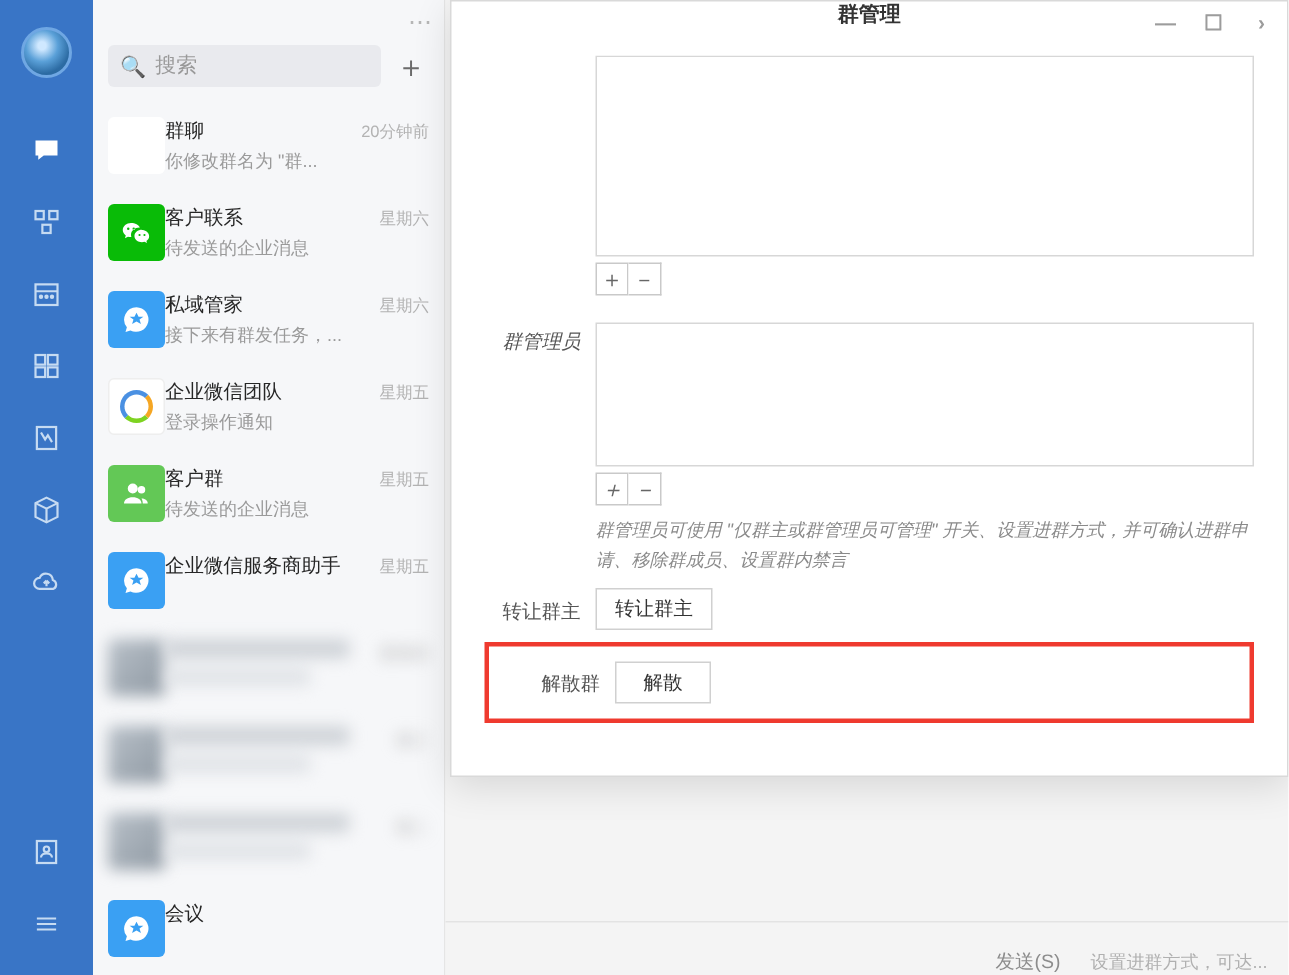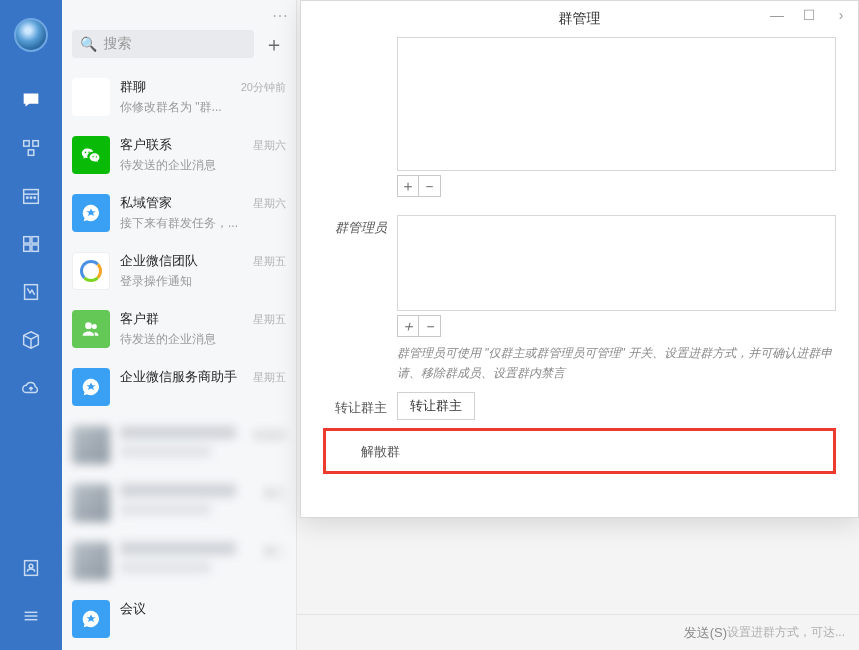--- a/index.html
+++ b/index.html
@@ -24,21 +24,21 @@
 .convcol { width: 235px; background:#f6f7f9; border-right:1px solid #e5e5e5; display:flex; flex-direction:column; }
 .convcol .topbar { height:30px; display:flex; align-items:center; justify-content:flex-end; padding:0 6px; color:#b6b6b6; }
 .convcol .topbar .dots { font-size:16px; letter-spacing:2px; cursor:pointer; }
 .searchrow { display:flex; align-items:center; padding: 0 10px 10px 10px; gap:8px; }
 .searchbox { flex:1; display:flex; align-items:center; background:#e9eaee; border-radius:4px; height:28px; padding:0 8px; color:#9a9a9a; }
 .searchbox span.mag { margin-right:6px; font-size:14px; }
 .searchbox .sinput { flex:1; font-size:14px; color:#9a9a9a; }
 .addbtn { width:24px; height:24px; display:flex; align-items:center; justify-content:center; color:#6b6b6b; font-size:20px; cursor:pointer; }
 
 .list { flex:1; overflow:hidden; }
-.item { display:flex; padding:10px 10px; gap:10px; cursor:pointer; }
+.item { display:flex; padding:10px 10px; cursor:pointer; }
 .item.gen .gava { filter: blur(5px); }
 .item.gen .lines { filter: blur(5px); }
 .ava { width:38px; height:38px; border-radius:4px; flex-shrink:0; display:flex; align-items:center; justify-content:center; color:#fff; font-size:20px; }
 .gava { width:38px; height:38px; border-radius:4px; flex-shrink:0; background:linear-gradient(135deg,#b9c1c9,#8f99a3); }
 .lines { flex:1; min-width:0; }
 .line1 { display:flex; justify-content:space-between; align-items:baseline; }
 .title { font-size:13px; color:#262626; white-space:nowrap; overflow:hidden; text-overflow:ellipsis; }
 .time { font-size:11px; color:#b3b3b3; margin-left:6px; white-space:nowrap; }
 .sub { font-size:12px; color:#9a9a9a; margin-top:3px; white-space:nowrap; overflow:hidden; text-overflow:ellipsis; }
 .gen .title { background:#cfd3d8; color:transparent; border-radius:3px; width:70%; height:13px; }
@@ -51,27 +51,27 @@
 .ava-wechat svg { width:22px; height:22px; fill:#fff; }
 .ava-blue { background:#3aa0f3; }
 .ava-blue svg { width:22px; height:22px; fill:#fff; }
 .ava-team { background:#fff; border:1px solid #eee; }
 .ava-team .ring { width:22px; height:22px; border:3px solid #4a90e2; border-radius:50%; border-right-color:#f5a623; border-bottom-color:#7ed321; }
 .ava-green { background:#63c856; }
 .ava-green svg { width:20px; height:20px; fill:#fff; }
 
 
 .mainpane { flex:1; background:#f4f4f4; position:relative; display:flex; flex-direction:column; }
-.bottombar { margin-top:auto; height:36px; border-top:1px solid #e3e3e3; display:flex; align-items:center; justify-content:flex-end; padding:0 14px; color:#8c8c8c; font-size:13px; }
+.bottombar { margin-top:auto; height:36px; border-top:1px solid #e3e3e3; display:flex; align-items:flex-end; justify-content:flex-end; padding:0 14px; gap:20px; color:#8c8c8c; font-size:13px; }
 .bottombar .send { cursor:pointer; }
 .bottombar .hint { font-size:12px; color:#b0b0b0; }
 
 
 .modal { position:absolute; left:300px; top:0; right:0; height:518px; background:#fff; border:1px solid #d9d9d9; box-shadow:0 6px 24px rgba(0,0,0,0.12); display:flex; flex-direction:column; }
-.modal-head { height:36px; display:flex; align-items:center; justify-content:center; position:relative; }
+.modal-head { height:36px; display:flex; align-items:flex-start; justify-content:center; position:relative;font-weight:bold; }
 .modal-head .mtitle { font-size:14px; color:#333; }
 .winbtns { position:absolute; right:4px; top:4px; display:flex; gap:6px; color:#9c9c9c; }
 .winbtns span { width:26px; height:20px; display:flex; align-items:center; justify-content:center; cursor:pointer; font-size:14px; }
 .modal-body { flex:1; padding: 0 22px 18px 22px; overflow:auto; }
 .fieldrow { display:flex; margin-bottom:8px; }
 .flabel { width:74px; text-align:right; padding-right:10px; font-size:13px; color:#555; padding-top:4px; }
 .fcontent { flex:1; }
 .bigbox { width:100%; height:134px; border:1px solid #d7d7d7; background:#fff; }
 .bigbox.small { height:96px; }
 .pmrow { display:flex; margin-top:4px; }
@@ -338,15 +338,18 @@
 
     <div class="fieldrow" style="margin-top:8px; align-items:center;">
       <div class="flabel">转让群主</div>
       <div class="fcontent">
         <span class="actbtn">转让群主</span>
       </div>
     </div>
 
     <div class="highlight">
       <div class="flabel">解散群</div>
+      <div class="fcontent">
+        <span class="actbtn">解散</span>
+      </div>
     </div>
   </div>
 </div>
 
 </body></html>

